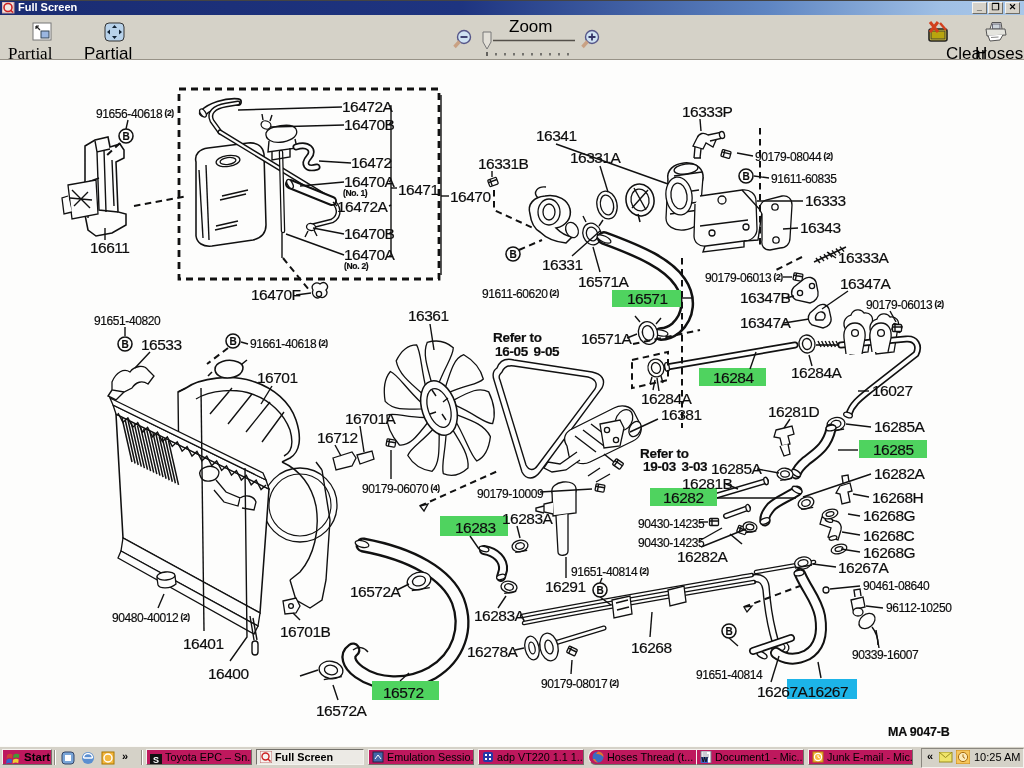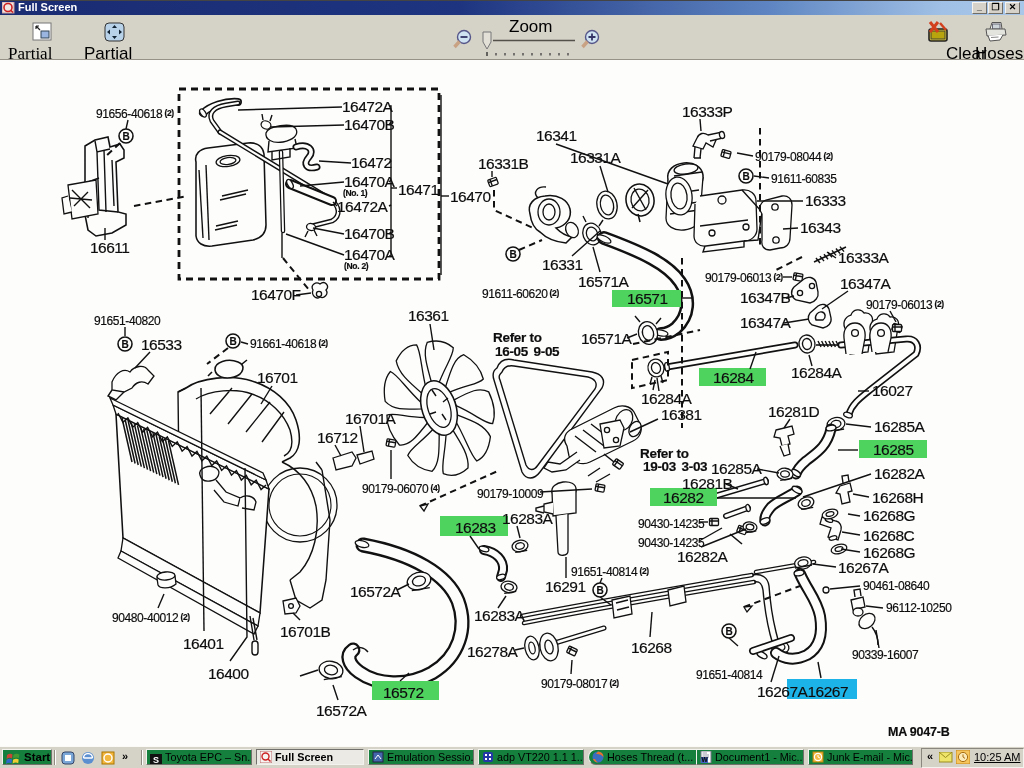--- a/index.html
+++ b/index.html
@@ -9,21 +9,21 @@
  border-top:1px solid #444;box-sizing:border-box;}
 #titletxt{left:18px;top:1px;color:#fff;font-size:11px;font-weight:bold;}
 .wbtn{top:2px;width:15px;height:12px;background:#d6d2c9;border:1px solid;
  border-color:#f5f4f0 #6f6d66 #6f6d66 #f5f4f0;box-sizing:border-box;
  font-size:9px;line-height:9px;text-align:center;color:#000;font-weight:bold;}
 #toolbar{left:0;top:15px;width:1024px;height:45px;background:#d5d2c8;
  border-bottom:1px solid #979287;box-sizing:border-box;}
 .tlabel{font-size:17px;color:#000;text-align:left;}
 #canvas{left:0;top:60px;width:1024px;height:686px;background:#fdfdfc;}
 #taskbar{left:0;top:746px;width:1024px;height:22px;background:#d5d2c8;border-top:1px solid #fbfaf7;box-sizing:border-box;}
-.tbtn{top:749px;height:16px;background:#15803d;border:1px solid;border-color:#f3f2ee #72706a #72706a #f3f2ee;
+.tbtn{top:749px;height:16px;background:#be185d;border:1px solid;border-color:#f3f2ee #72706a #72706a #f3f2ee;
  font-size:10.8px;color:#000;box-sizing:border-box;white-space:nowrap;overflow:hidden;padding:1px 2px 0 3px;}
 .tico{display:inline-block;width:12px;height:12px;vertical-align:-2px;margin-right:3px;}
 svg text{font-family:"Liberation Sans",sans-serif;fill:#0c0c0c;stroke:#333;stroke-width:0.2px;paint-order:stroke;}
 .t{font-size:15.5px;letter-spacing:-0.5px;}
 .s{font-size:12px;letter-spacing:-0.4px;}
 .p{font-size:8.5px;font-weight:bold;letter-spacing:-0.3px;}
 .rb{font-size:13.5px;font-weight:bold;letter-spacing:-0.3px;}
 .ma{font-size:12.5px;font-weight:bold;letter-spacing:-0.2px;}
 .ln{stroke:#111;stroke-width:1.4;fill:none;}
 .lw{stroke:#111;stroke-width:1.6;fill:none;}
@@ -707,13 +707,13 @@
 <div class="abs" style="left:927px;top:750px;font-size:11px;font-weight:bold;">«</div>
 <svg class="abs" style="left:939px;top:752px" width="14" height="11">
     <rect x="0" y="0" width="13" height="10" fill="#efe46a" stroke="#998c1e"></rect>
     <path d="M0 0 L6.5 5.5 L13 0" stroke="#998c1e" fill="none"></path>
   </svg>
 <svg class="abs" style="left:956px;top:750px" width="14" height="14">
     <rect x="0" y="0" width="14" height="14" fill="#f6c65c" stroke="#c8861a"></rect>
     <circle cx="7" cy="7" r="4.6" fill="#fbe9b8" stroke="#a86d10"></circle>
     <path d="M7 4.4 L7 7 L9 8.4" stroke="#a86d10" fill="none"></path>
   </svg>
-<div class="abs" style="left:974px;top:751px;font-size:11px;text-decoration:underline;">10:25 AM</div>
+<div class="abs" style="left:974px;top:751px;font-size:11px;">10:25 AM</div>
 
 </body></html>

